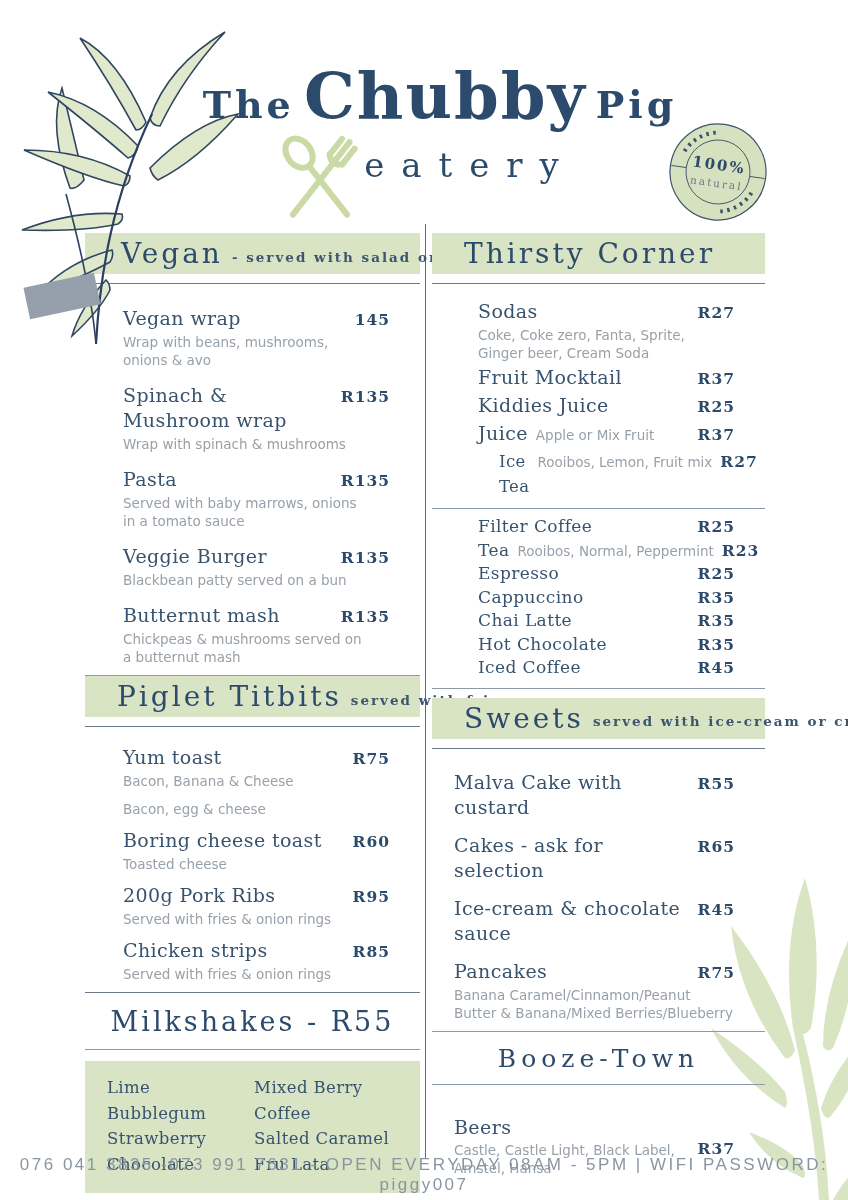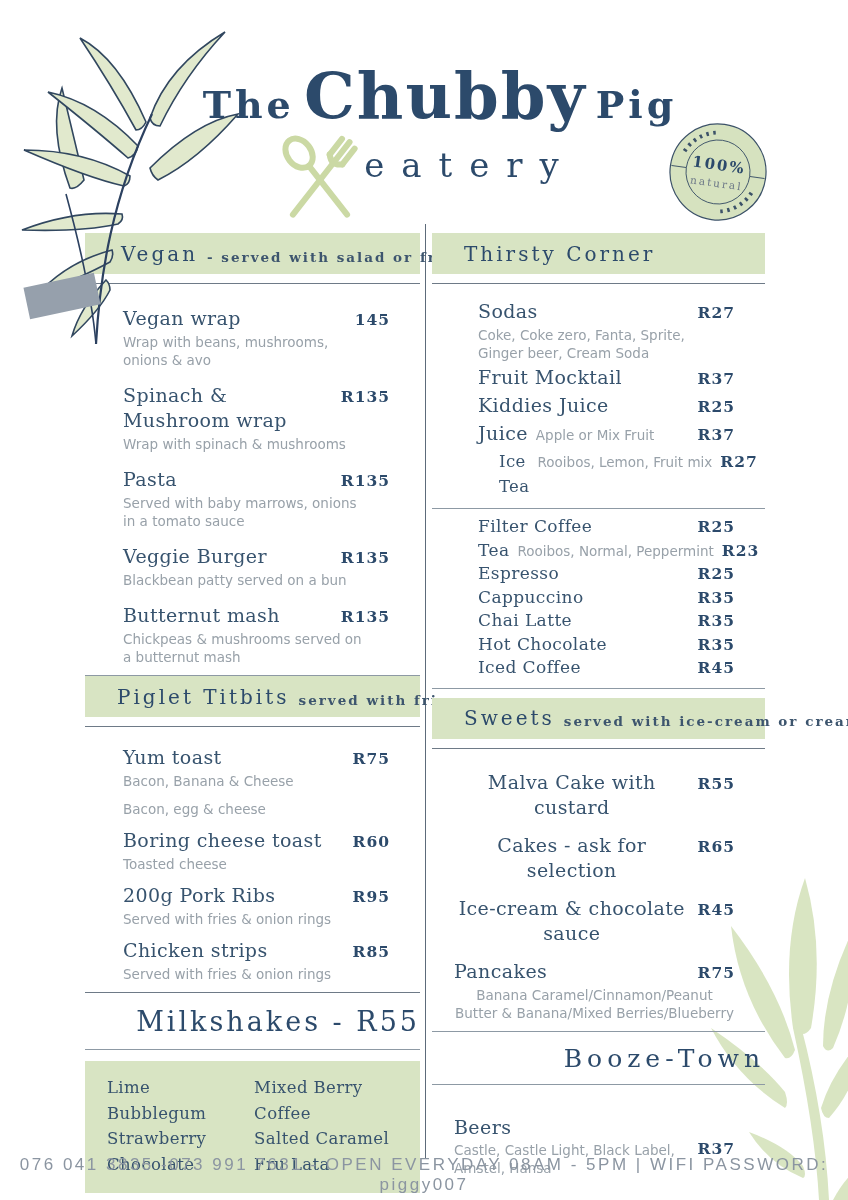--- a/index.html
+++ b/index.html
@@ -24,21 +24,21 @@
   .eatery{margin-top:12px;margin-left:60px;font-size:34px;letter-spacing:17px;color:var(--navy);}
 
   
   .vdiv{position:absolute;left:425px;top:224px;width:1px;height:934px;background:#5d6b7a;z-index:2;}
   .col{position:absolute;top:233px;z-index:2;}
   .col-left{left:85px;width:335px;}
   .col-right{left:432px;width:333px;}
 
   .sec-head{background:var(--green);height:41px;display:flex;align-items:center;padding-left:32px;white-space:nowrap;}
   .sec-head.indent{padding-left:36px;}
-  .sec-title{font-size:20px;color:var(--navy);letter-spacing:3px;}
+  .sec-title{font-size:28px;color:var(--navy);letter-spacing:3px;}
   .sec-sub{font-size:13.5px;font-weight:700;color:#3d556e;letter-spacing:2px;margin-left:9px;padding-top:6px;}
   .rule{height:1px;background:var(--rule);margin-top:9px;}
   .rule.soft{background:#8d99a4;}
 
   .items{padding:8px 30px 0 38px;}
   .col-right .items{padding-left:46px;}
   .items.tight-r{padding-left:22px;}
 
   .mi-top{display:flex;align-items:baseline;}
   .mi-name{font-size:19px;color:var(--name);letter-spacing:0.4px;line-height:25px;}
@@ -58,21 +58,21 @@
   .sec-hot .mi{margin-top:2px;}
   .sec-hot .mi-name{font-size:17px;line-height:21.5px;}
   .sec-hot .items{min-height:146px;padding-top:5px;}
   .sec-sweets .mi{margin-top:13px;}
   .sec-sweets .items{min-height:152px;}
   .sec-sweets .mi-desc{max-width:290px;}
   .sec-booze .mi{margin-top:21px;}
   .sec-booze .items{padding-top:10px;}
   .sec-booze .mi-name{line-height:23px;}
 
-  .mid-title{font-size:27px;color:var(--navy);letter-spacing:3px;text-align:right;padding:13px 0 12px 0;}
+  .mid-title{font-size:27px;color:var(--navy);letter-spacing:3px;text-align:center;padding:13px 0 12px 0;}
   .mid-title.booze{font-size:25px;letter-spacing:5px;padding:12px 0 11px 0;}
 
   .flavors{background:var(--green);margin-top:11px;padding:14px 0 16px 22px;display:flex;}
   .fl-col{width:47%;}
   .flavor{font-size:16.5px;color:var(--name);line-height:25.5px;letter-spacing:0.4px;}
 
   .footer{position:absolute;left:0;top:1155px;width:848px;text-align:center;
     font-family:"Liberation Sans",sans-serif;font-size:17px;letter-spacing:2.5px;
     color:var(--footer);z-index:2;}
 </style>
@@ -341,21 +341,21 @@
           <div class="mi">
             <div class="mi-top">
               <span class="mi-name">Iced Coffee</span>
               <span class="mi-price">R45</span>
             </div>
           </div>
         </div>
       <div class="rule soft"></div>
     </section>
 
-    <section class="sec-sweets" style="margin-top:9px;text-align:center;">
+    <section class="sec-sweets" style="margin-top:9px;">
       <div class="sec-head">
         <span class="sec-title">Sweets</span>
         <span class="sec-sub">served with ice-cream or cream</span>
       </div>
       <div class="rule"></div>
       <div class="items tight-r">
           <div class="mi">
             <div class="mi-top">
               <span class="mi-name">Malva Cake with custard</span>
               <span class="mi-price">R55</span>

